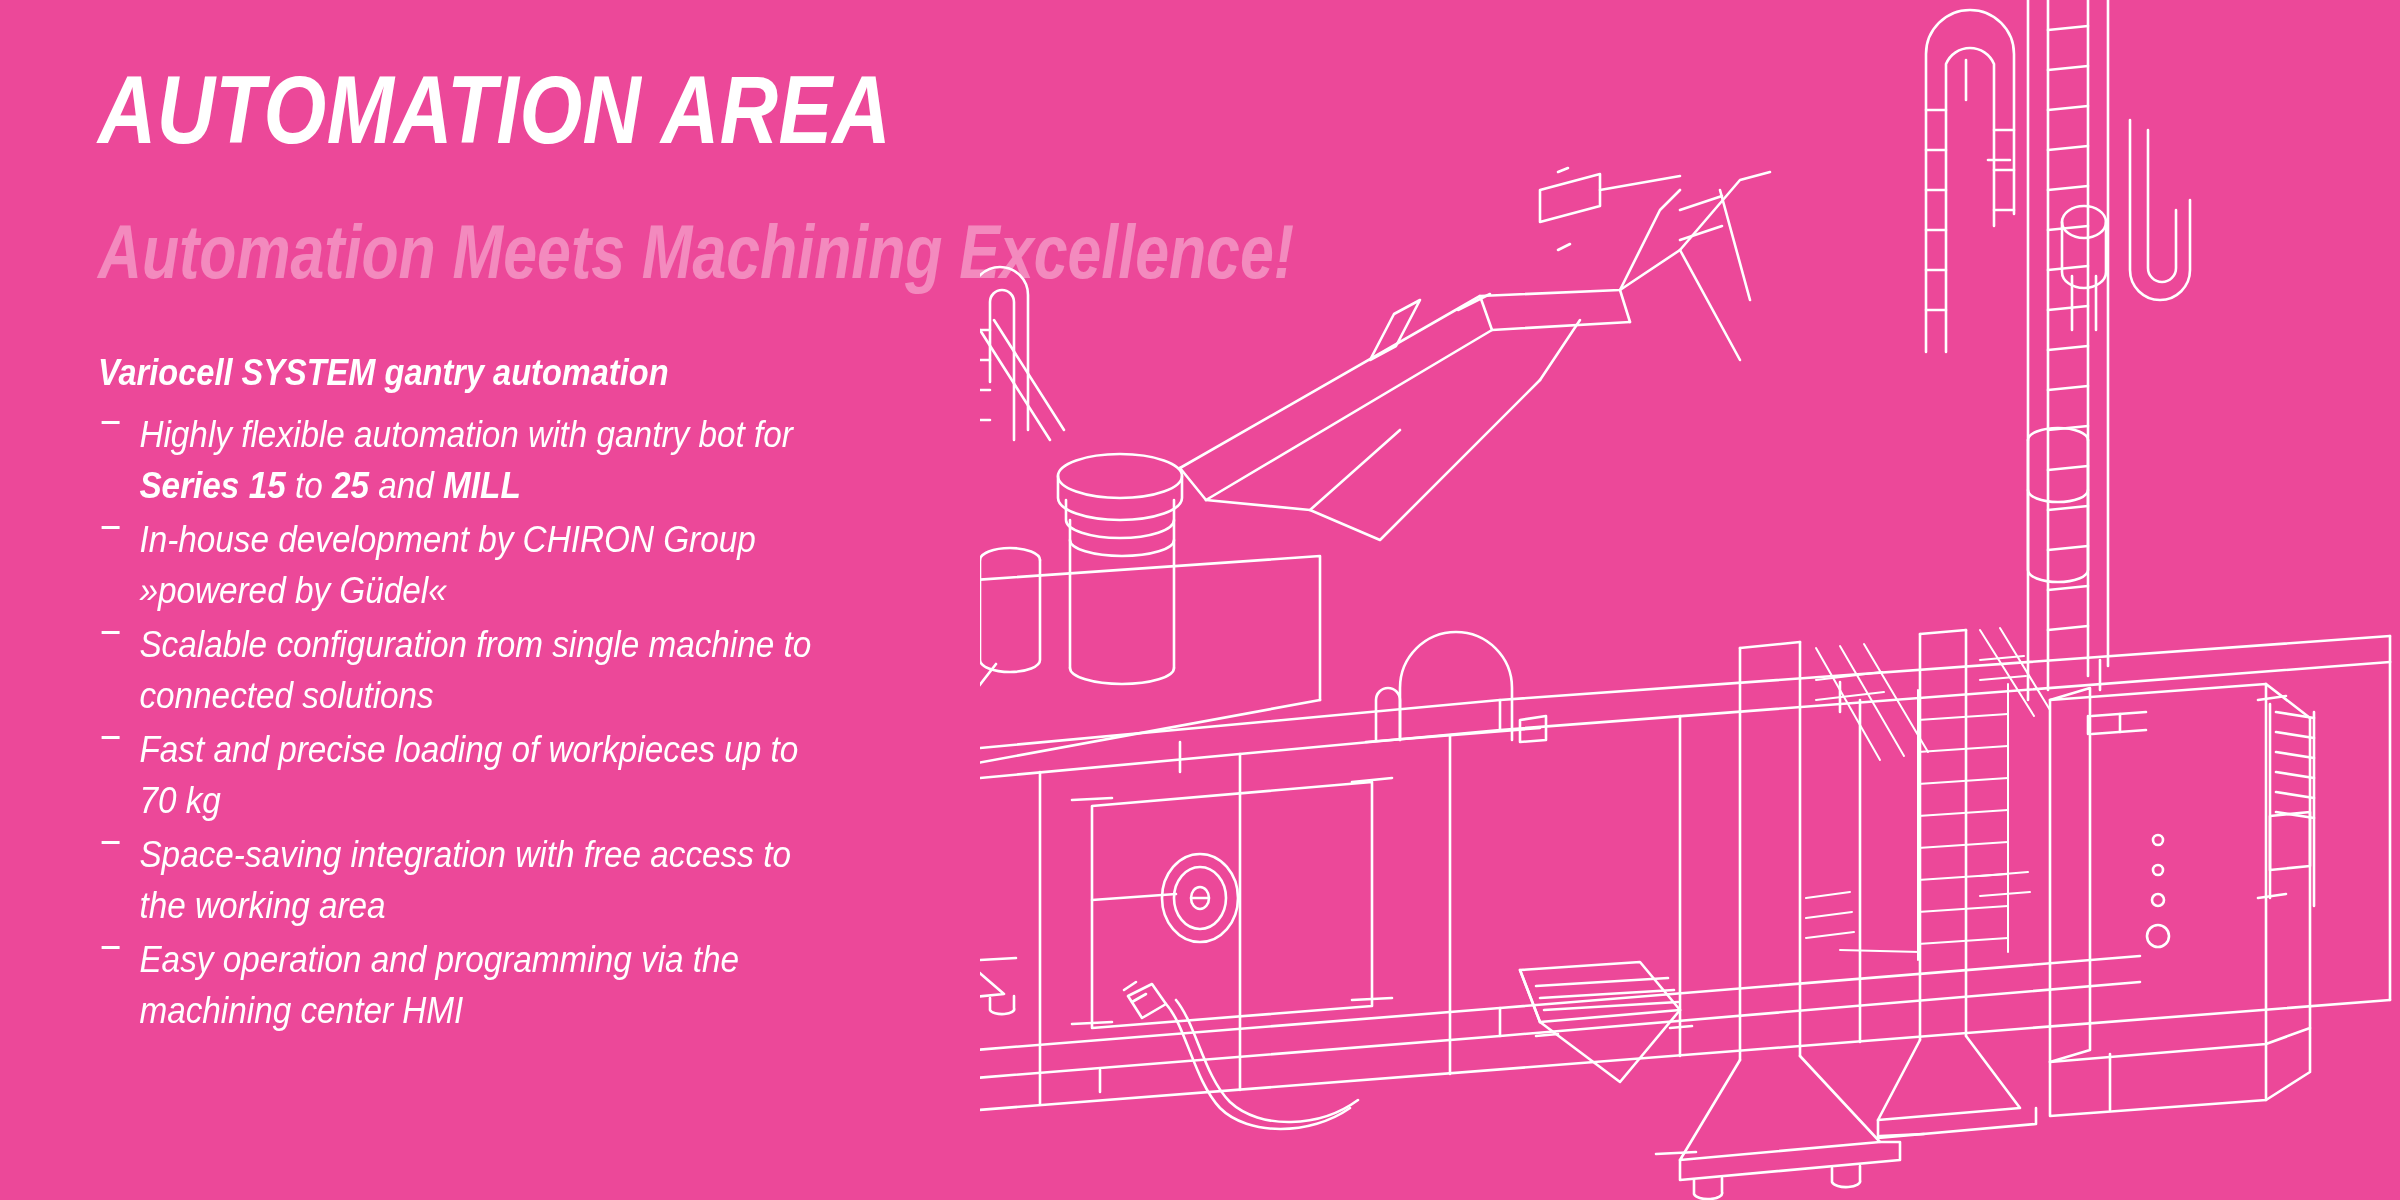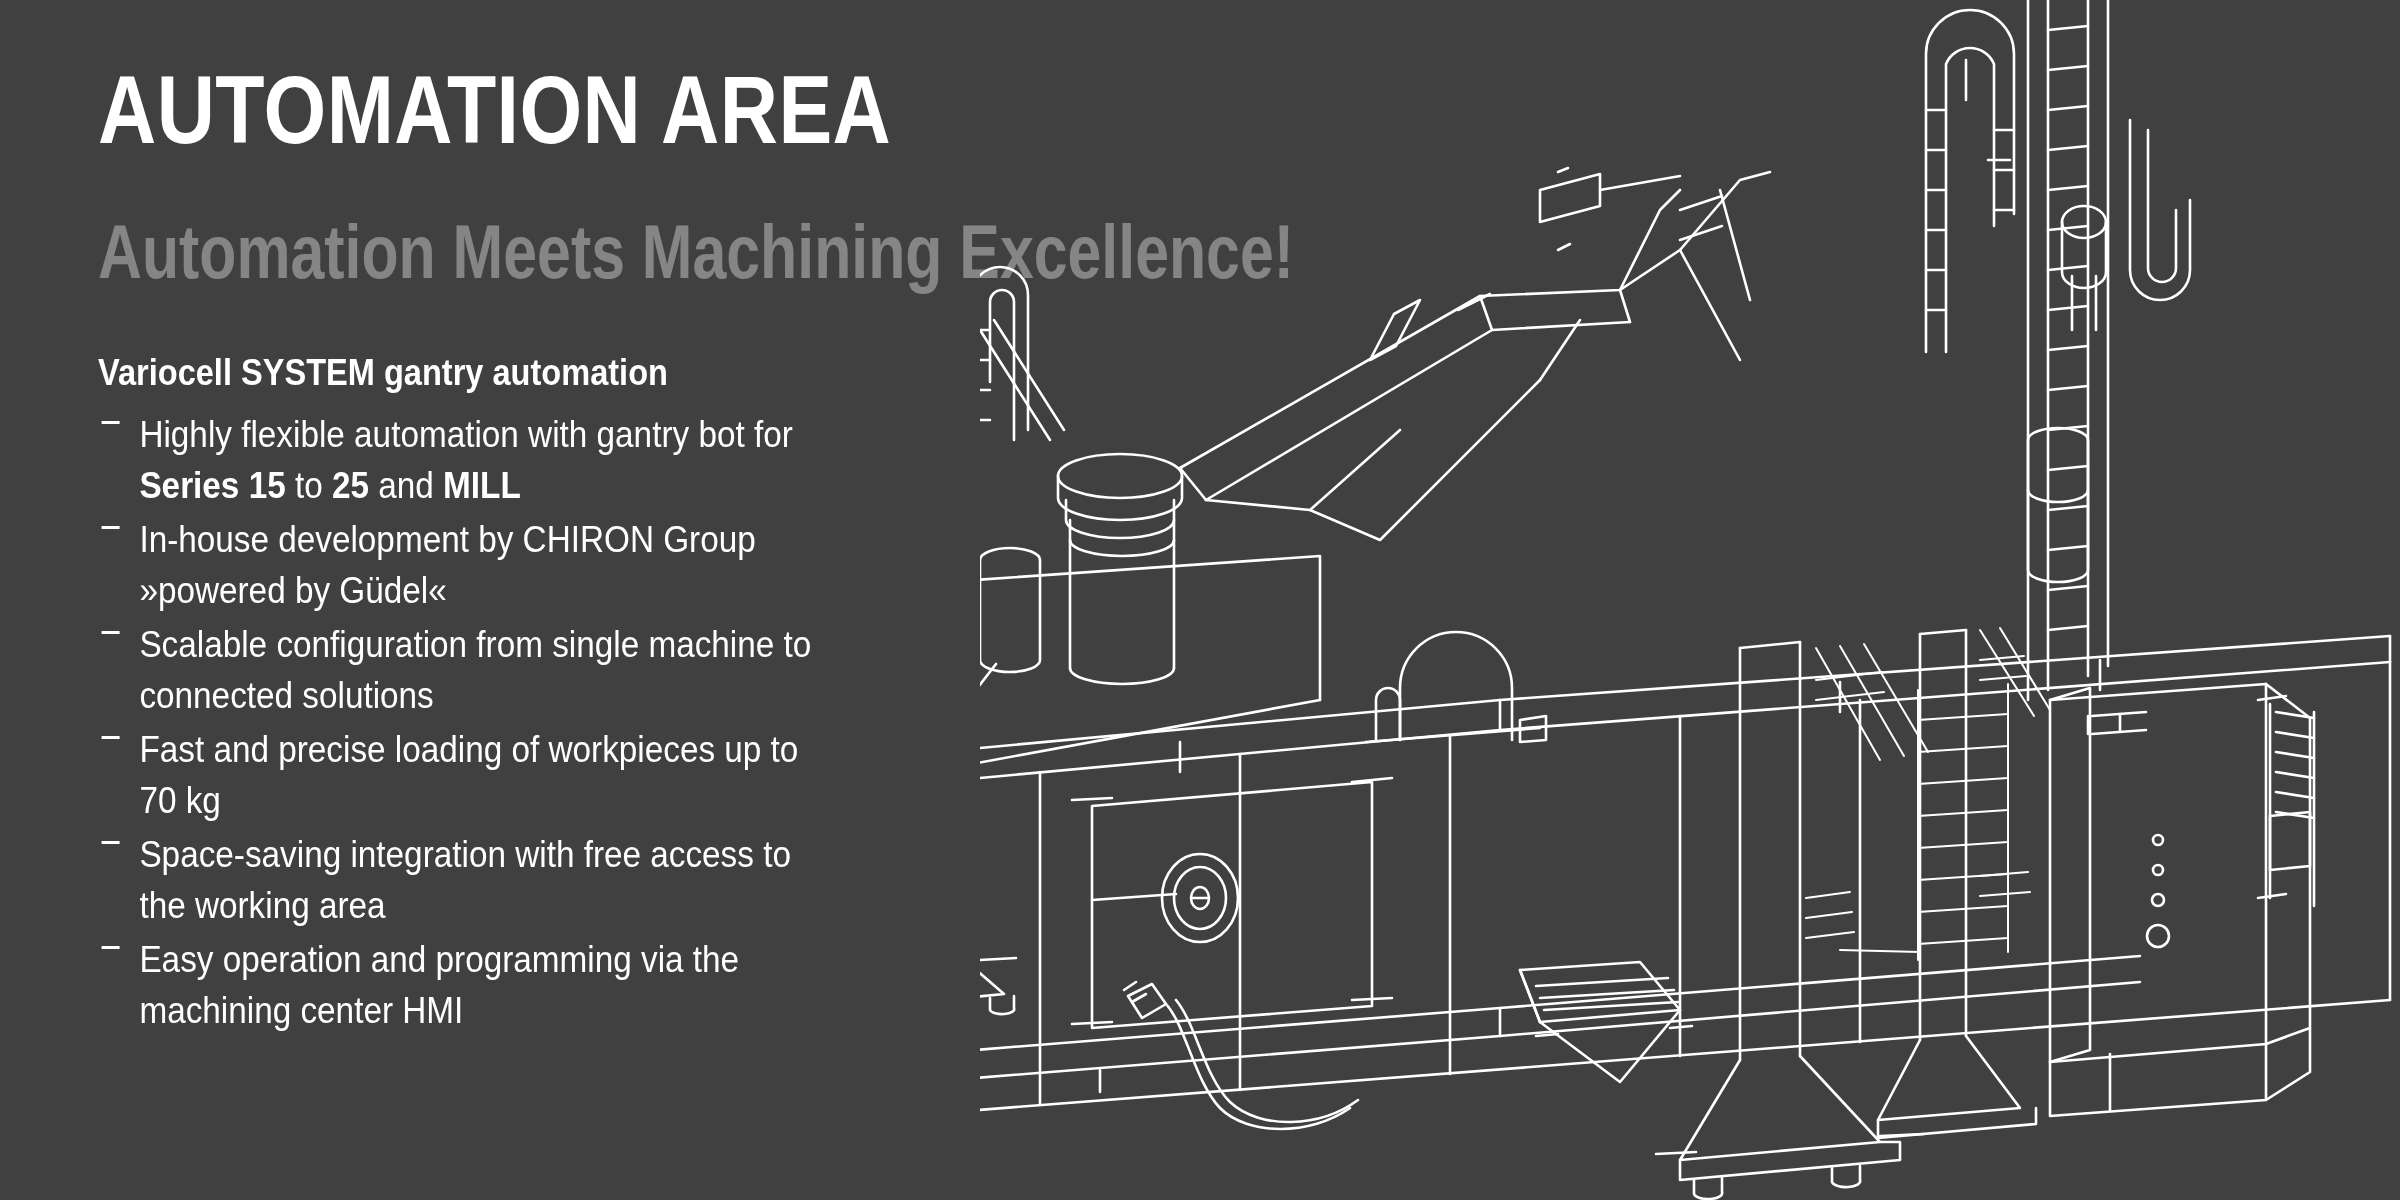--- a/index.html
+++ b/index.html
@@ -4,23 +4,24 @@
 <style>
   html, body {
     margin: 0;
     padding: 0;
     background: #3f8f96;
   }
   .slide {
     position: relative;
     width: 2400px;
     height: 1200px;
-    background: #404040;
+    background: #ec4899;
     overflow: hidden;
     font-family: "Liberation Sans", "DejaVu Sans", sans-serif;
+    font-style: italic;
     -webkit-font-smoothing: antialiased;
   }
 
   
   .text-col {
     position: absolute;
     left: 98px;
     top: 62px;
     width: 1000px;
     z-index: 3;

